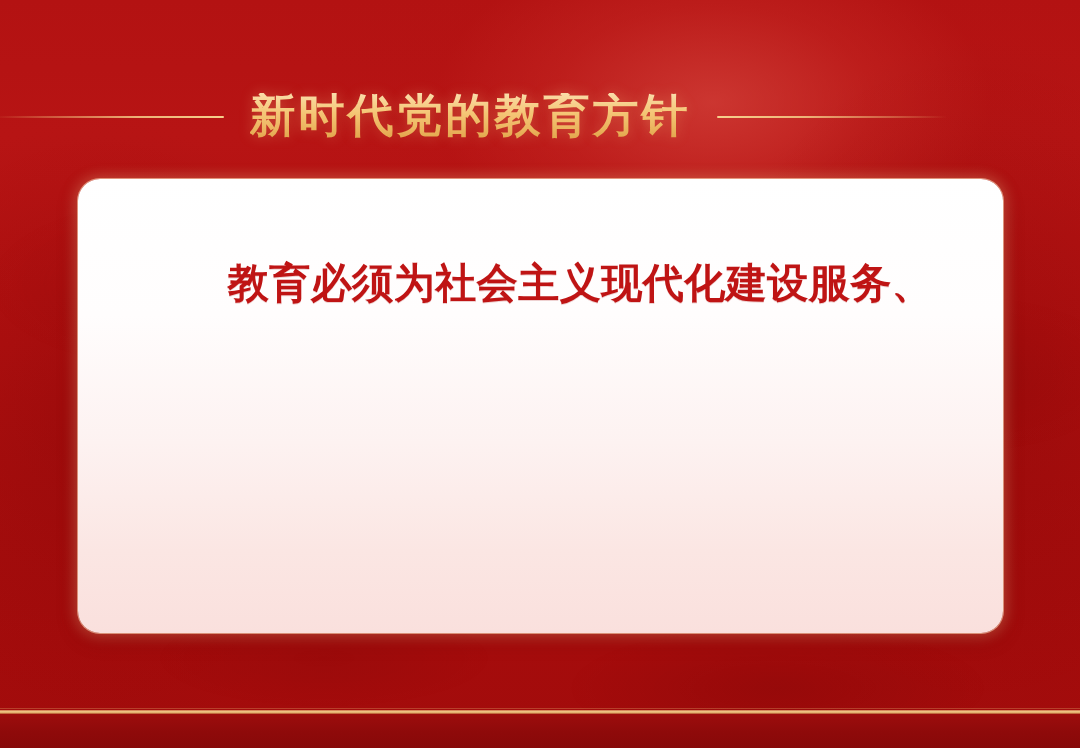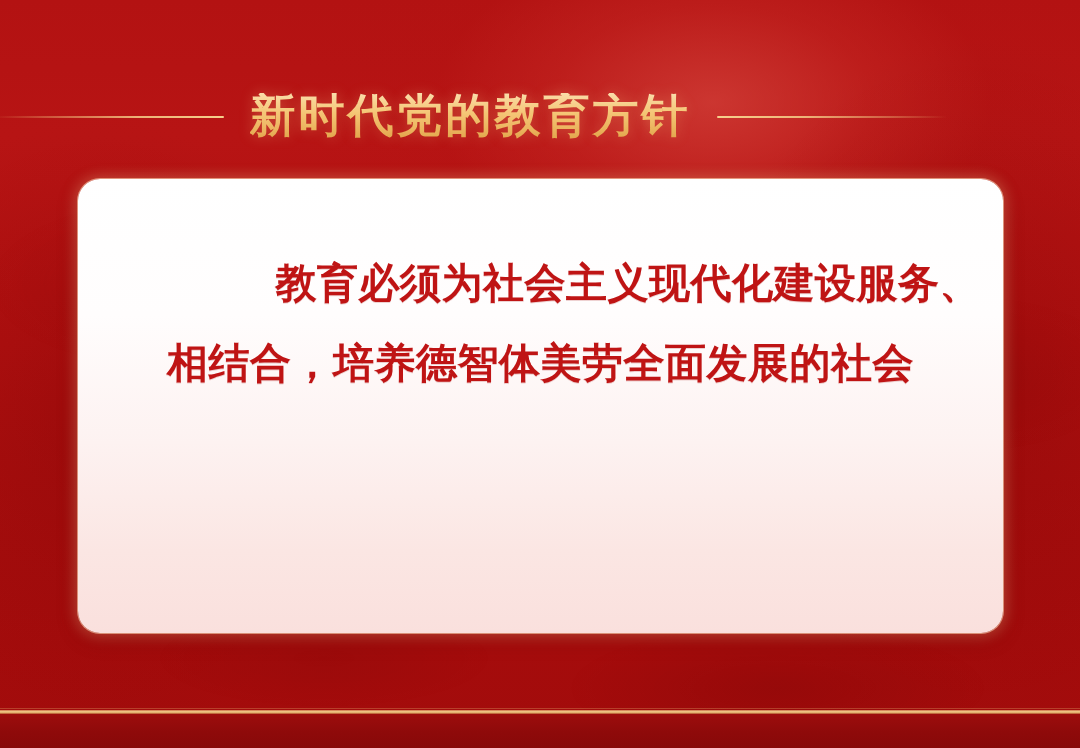--- a/index.html
+++ b/index.html
@@ -185,21 +185,20 @@
     color: #bf1414;
     line-height: 80px;
     height: 80px;
     letter-spacing: 0.5px;
     white-space: nowrap;
     text-align: center;
     text-shadow: 0 1px 0 rgba(160,10,10,0.18);
   }
   .quote-line.indent {
     text-indent: 80px;
-    text-align: right;
   }
 </style>
 </head>
 <body>
 
 <div class="poster">
 
   <div class="bg-base"></div>
   <div class="bg-glow-top"></div>
   <div class="bg-glow-left"></div>
@@ -208,21 +207,20 @@
 
   <div class="title-row">
     <div class="rule rule-left"></div>
     <div class="title-text">新时代党的教育方针</div>
     <div class="rule rule-right"></div>
   </div>
 
   <div class="card">
     <div class="card-body">
       <div class="quote-line indent">教育必须为社会主义现代化建设服务、</div>
-      <div class="quote-line">相结合，培养德智体美劳全面发展的社会</div>
     </div>
   </div>
 
   <div class="bottom-rule-hair"></div>
   <div class="bottom-rule"></div>
   <div class="bottom-band"></div>
 
 </div>
 
 </body></html>

